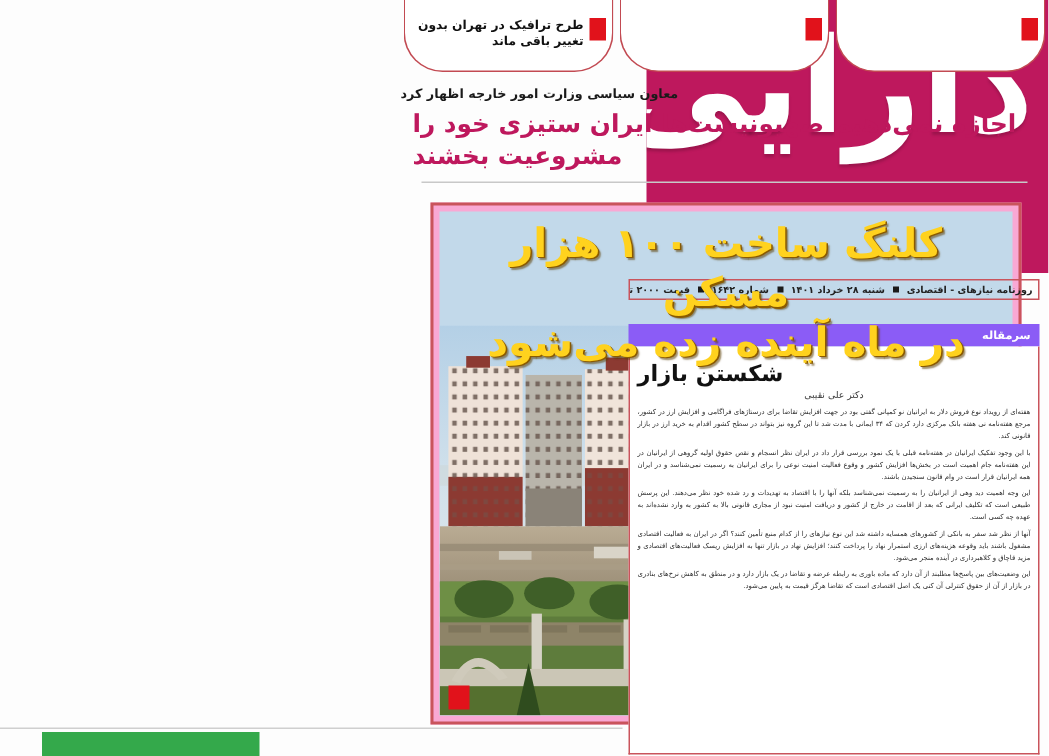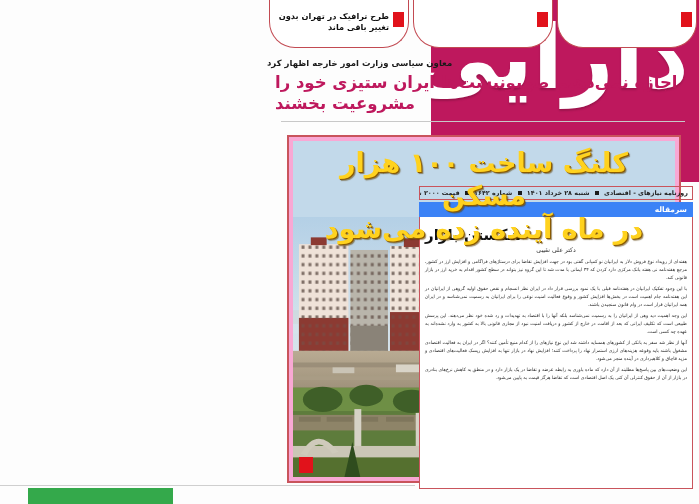--- a/index.html
+++ b/index.html
@@ -220,22 +220,22 @@
   }
   .infobar .sq {
     display: inline-block;
     width: 4px;
     height: 4px;
     background: #1a1a1a;
     margin: 0 3px;
     vertical-align: middle;
   }
   .edit-banner {
-    margin-top: 2px;
-    background: #3b82f6;
+    margin-top: 16px;
+    background: #8b5cf6;
     height: 15px;
     display: flex;
     align-items: center;
     justify-content: flex-start;
     padding: 0 6px;
   }
   .edit-banner-label {
     color: #ffffff;
     font-size: 7.5px;
     font-weight: bold;

